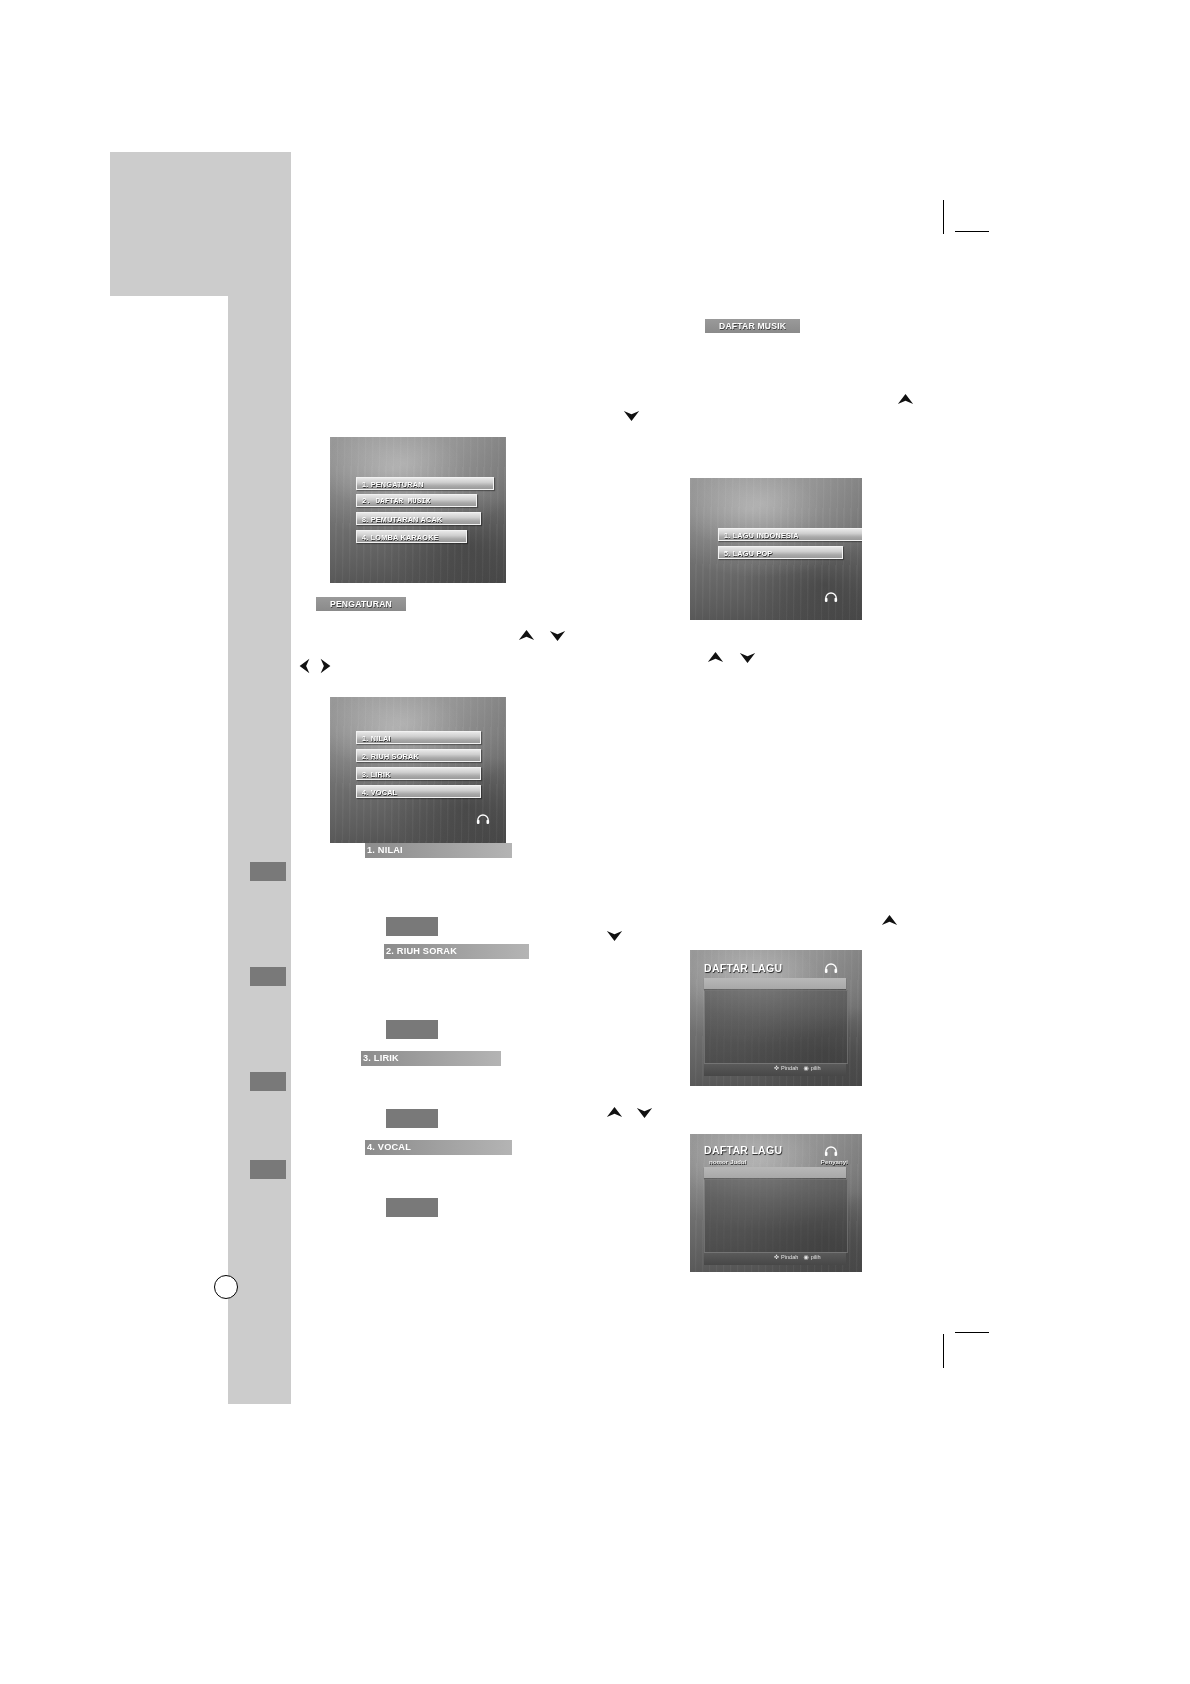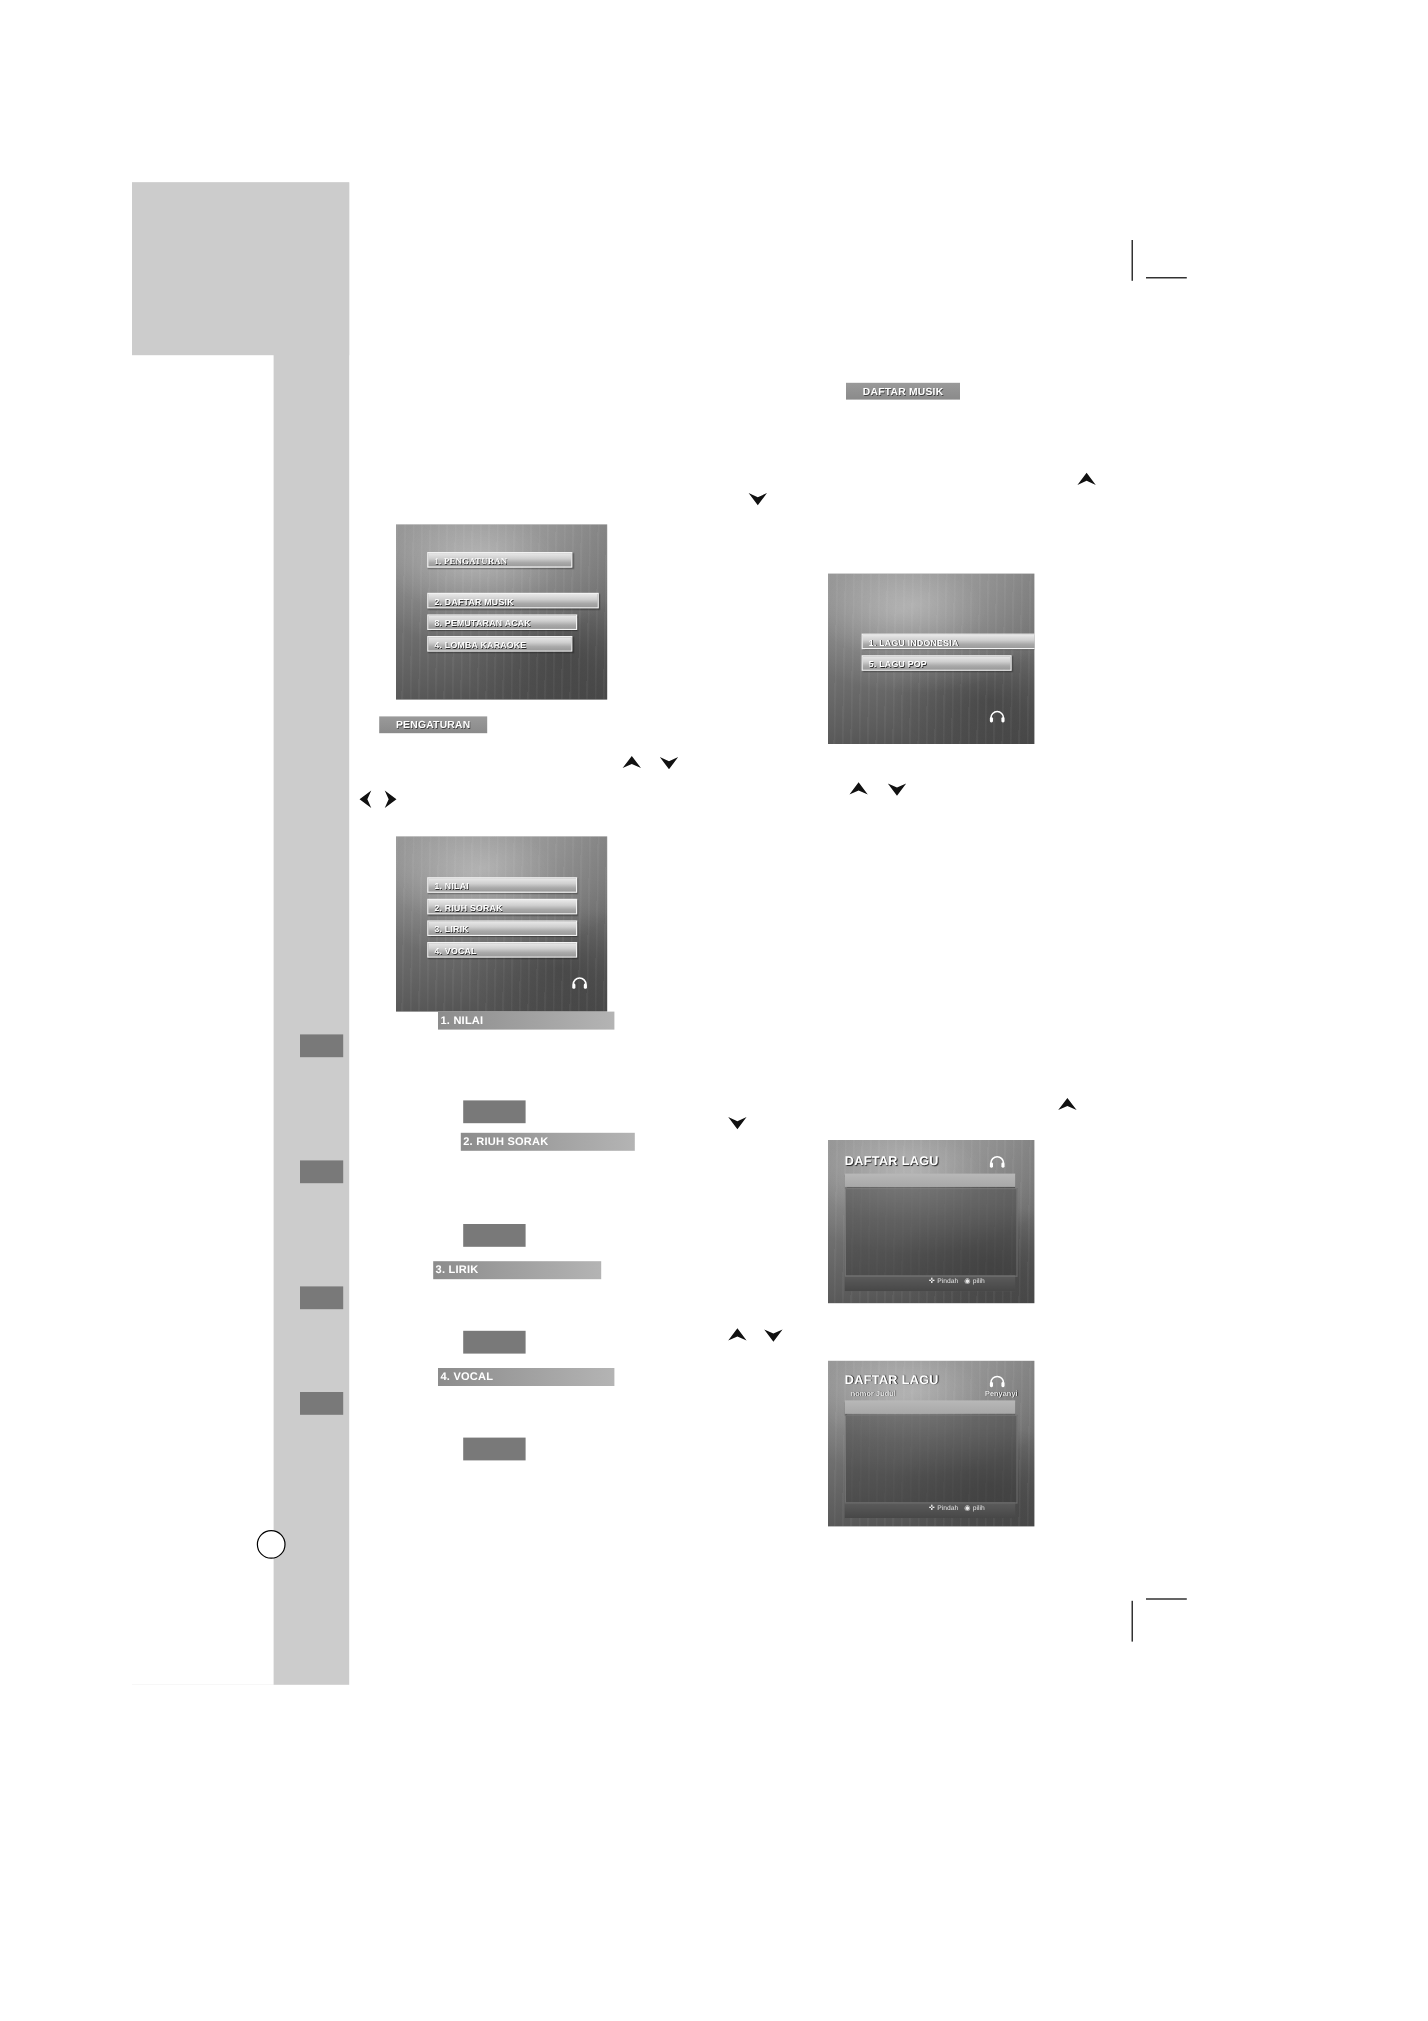--- a/index.html
+++ b/index.html
@@ -211,24 +211,24 @@
   <div class="white-notch"></div>
 
   <div class="crop-mark crop-v" style="left:943px; top:200px;"></div>
   <div class="crop-mark crop-h" style="left:955px; top:231px;"></div>
   <div class="crop-mark crop-v" style="left:943px; top:1334px;"></div>
   <div class="crop-mark crop-h" style="left:955px; top:1332px;"></div>
 
   <div class="page-num-circle"></div>
 
   <div class="tv" style="left:330px; top:437px; width:176px; height:146px;">
-    <div class="osd-btn" style="left:26px; top:23px; width:121px;font-family:Liberation Serif, serif;">1. PENGATURAN</div>
-    <div class="osd-btn" style="left:26px; top:57px; width:143px;">2. DAFTAR MUSIK</div>
+    <div class="osd-btn" style="left:26px; top:40px; width:138px;">1. PENGATURAN</div>
+    <div class="osd-btn" style="left:26px; top:57px; width:121px;font-family:Liberation Mono, monospace;">2. DAFTAR MUSIK</div>
     <div class="osd-btn" style="left:26px; top:75px; width:125px;">8. PEMUTARAN ACAK</div>
-    <div class="osd-btn" style="left:26px; top:93px; width:121px;">4. LOMBA KARAOKE</div>
+    <div class="osd-btn" style="left:26px; top:93px; width:111px;">4. LOMBA KARAOKE</div>
   </div>
 
   <div class="label-chip" style="left:316px; top:597px;">PENGATURAN</div>
 
   <div class="arrow-icon" style="left:518px; top:628px; width:17px; height:14px;">
     <svg viewBox="0 0 20 16">
         <path d="M10 2 L19 14 L10 10 L1 14 Z" fill="#111"></path>
       </svg>
   </div>
   <div class="arrow-icon" style="left:549px; top:629px; width:17px; height:14px;">

